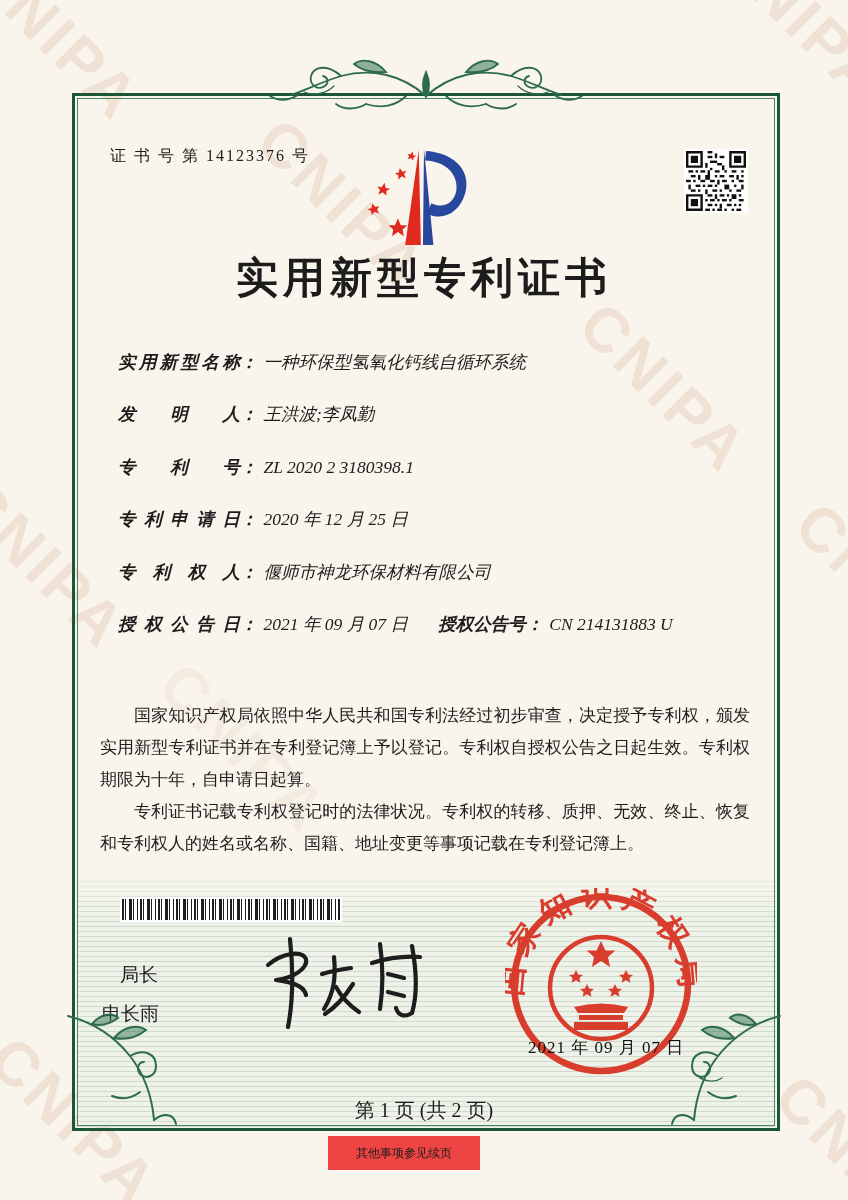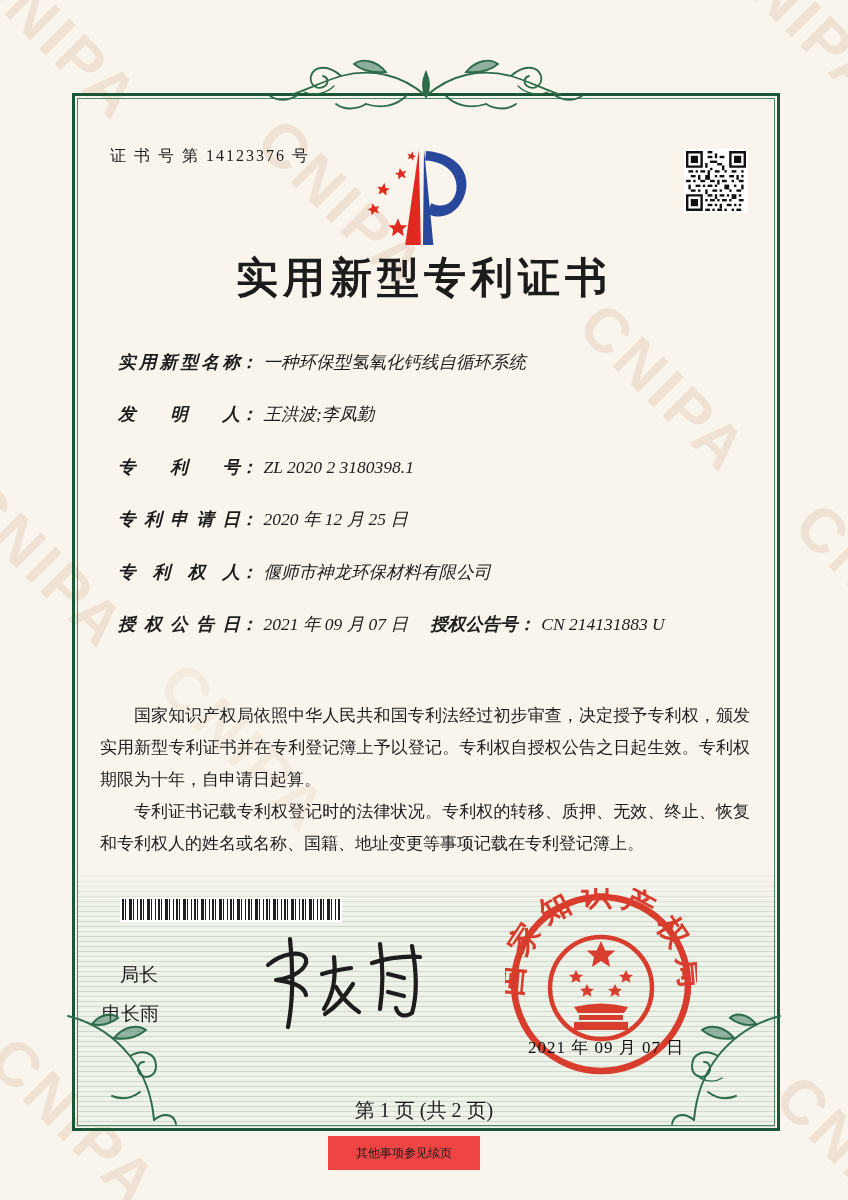--- a/index.html
+++ b/index.html
@@ -26,21 +26,21 @@
   .cert-no{position:absolute;left:110px;top:146px;font-size:16px;letter-spacing:2px;}
   .logo{position:absolute;left:352px;top:144px;}
   .qr{position:absolute;left:684px;top:149px;background:#fff;padding:2px;}
   .title{position:absolute;left:0;top:250px;width:848px;text-align:center;
          font-size:42px;font-weight:bold;letter-spacing:5px;}
   .fields{position:absolute;left:118px;top:352px;font-size:17.5px;font-style:italic;}
   .frow{height:52.4px;line-height:20px;}
   .flabel{display:inline-block;width:122px;text-align:justify;text-align-last:justify;font-weight:600;}
   .fcolon{font-weight:600;}
   .fvalue{margin-left:6px;}
-  .grant2{margin-left:18px;}
+  .grant2{margin-left:26px;}
   .bodytext{position:absolute;left:100px;top:700px;width:650px;font-size:17px;
             line-height:1.88;text-align:justify;}
   .bodytext p{margin:0;text-indent:2em;}
   
   .barcode{position:absolute;left:120px;top:897px;width:218px;height:21px;z-index:3;
            background:repeating-linear-gradient(90deg,#1e1e1e 0 2px,#fff 2px 3px,#1e1e1e 3px 4px,
            #fff 4px 7px,#1e1e1e 7px 10px,#fff 10px 11px,#1e1e1e 11px 12px,#fff 12px 15px,
            #1e1e1e 15px 16px,#fff 16px 18px);border:2px solid #fff;}
   .sign-title{position:absolute;left:120px;top:962px;font-size:19px;z-index:3;}
   .sign-name{position:absolute;left:102px;top:1001px;font-size:19px;z-index:3;}

